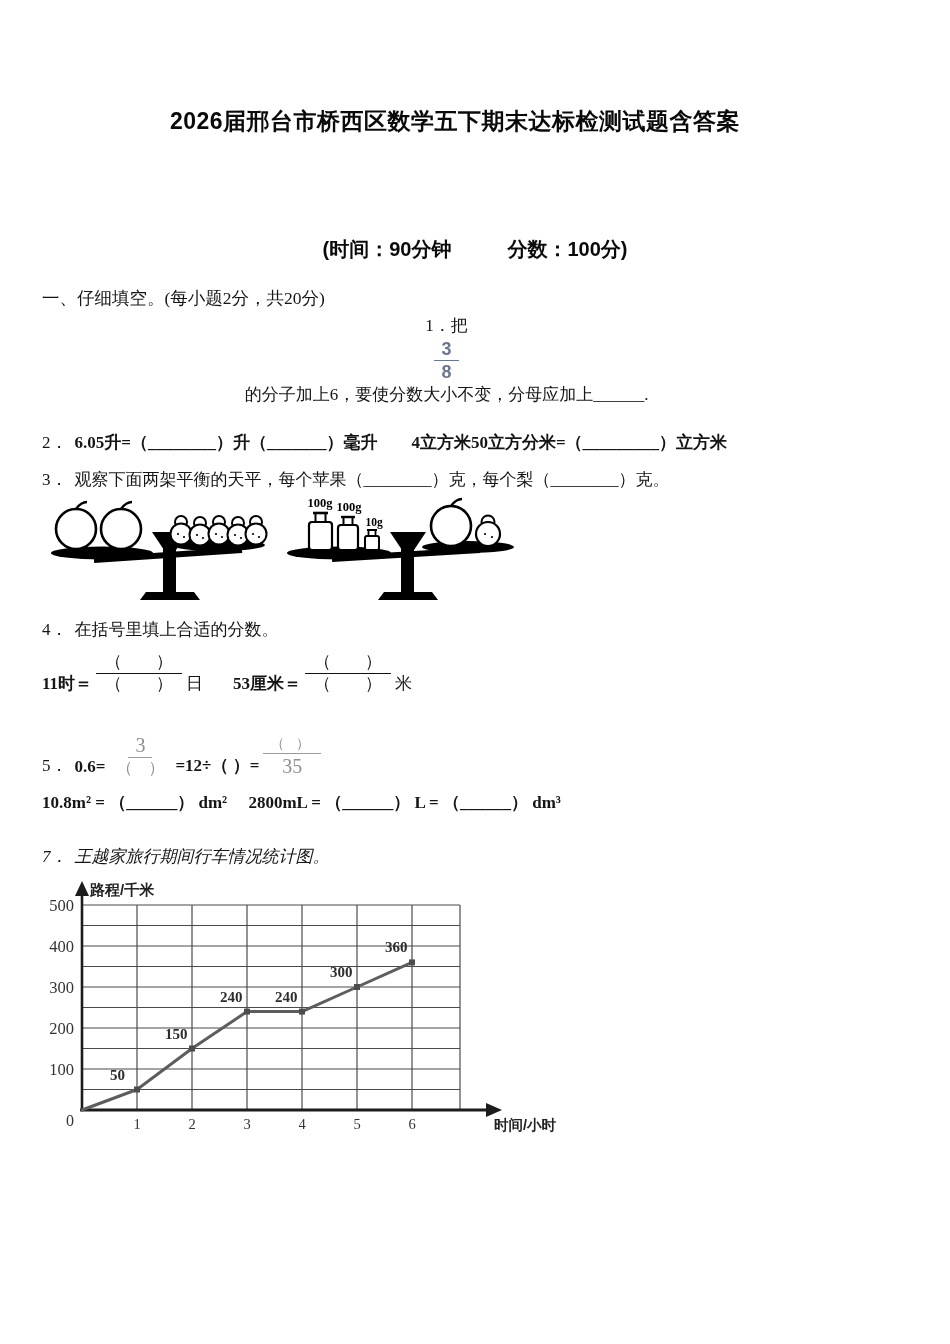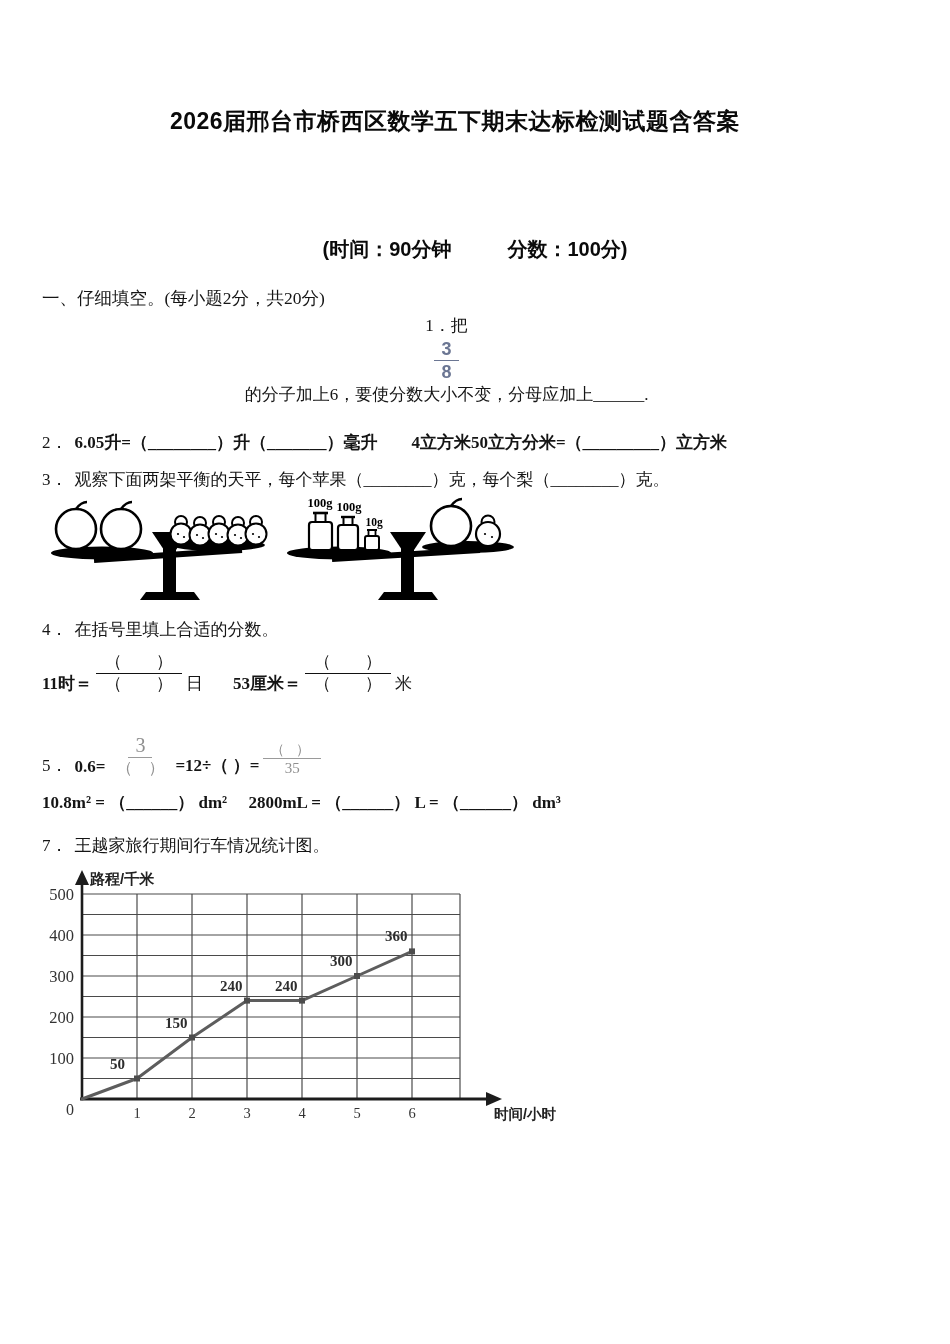--- a/index.html
+++ b/index.html
@@ -30,39 +30,39 @@
   .q2-row{margin-top:23px;}
   .q3-row{margin-top:11px;}
   .b{font-weight:bold;}
   .scales-fig{margin-top:0;margin-left:2px;}
   .q4-row{margin-top:9px;}
   .expr-row{display:flex;align-items:flex-end;margin-top:9px;font-size:17px;}
   .q5-row{margin-top:39px;}
   .q6-row1{margin-top:23px;font-weight:bold;}
   .q6-row2{margin-top:13px;font-weight:bold;}
   .q6-row1 .qno{font-weight:normal;}
-  .q7-row{margin-top:17px;}
+  .q7-row{margin-top:28px;font-style:italic;}
   .chart-wrap{margin-top:11px;}
   .qno{margin-right:7px;}
   .gapL{display:inline-block;width:30px;}
   
   .frac{display:inline-flex;flex-direction:column;align-items:center;
         line-height:1.12;margin:0 4px;text-align:center;}
   .frac .fnum{border-bottom:1.6px solid currentColor;padding:0 7px 1px 7px;}
   .frac .fden{padding:1px 7px 0 7px;}
   .q1frac{color:#6b7693;font-size:18px;font-weight:bold;
           font-family:"Liberation Sans","DejaVu Sans",sans-serif;}
   .q4frac{color:#111;font-size:17px;}
   .q4frac .fnum,.q4frac .fden{padding:0 9px 2px 9px;}
   .q5frac{color:#8f8f8f;}
   .q5frac .fnum{border-bottom-color:#9a9a9a;}
   .f1num{font-size:20px;}
   .f1den{font-size:16px;}
   .f2num{font-size:14px;letter-spacing:4px;}
-  .f2den{font-size:15px;}
+  .f2den{font-size:20px;}
   svg text{user-select:none;}
 </style>
 </head>
 <body>
 
 <div class="page">
   <div class="doc-title">2026届邢台市桥西区数学五下期末达标检测试题含答案</div>
 
   <div class="time-line">
     <span>(时间：90分钟</span>

